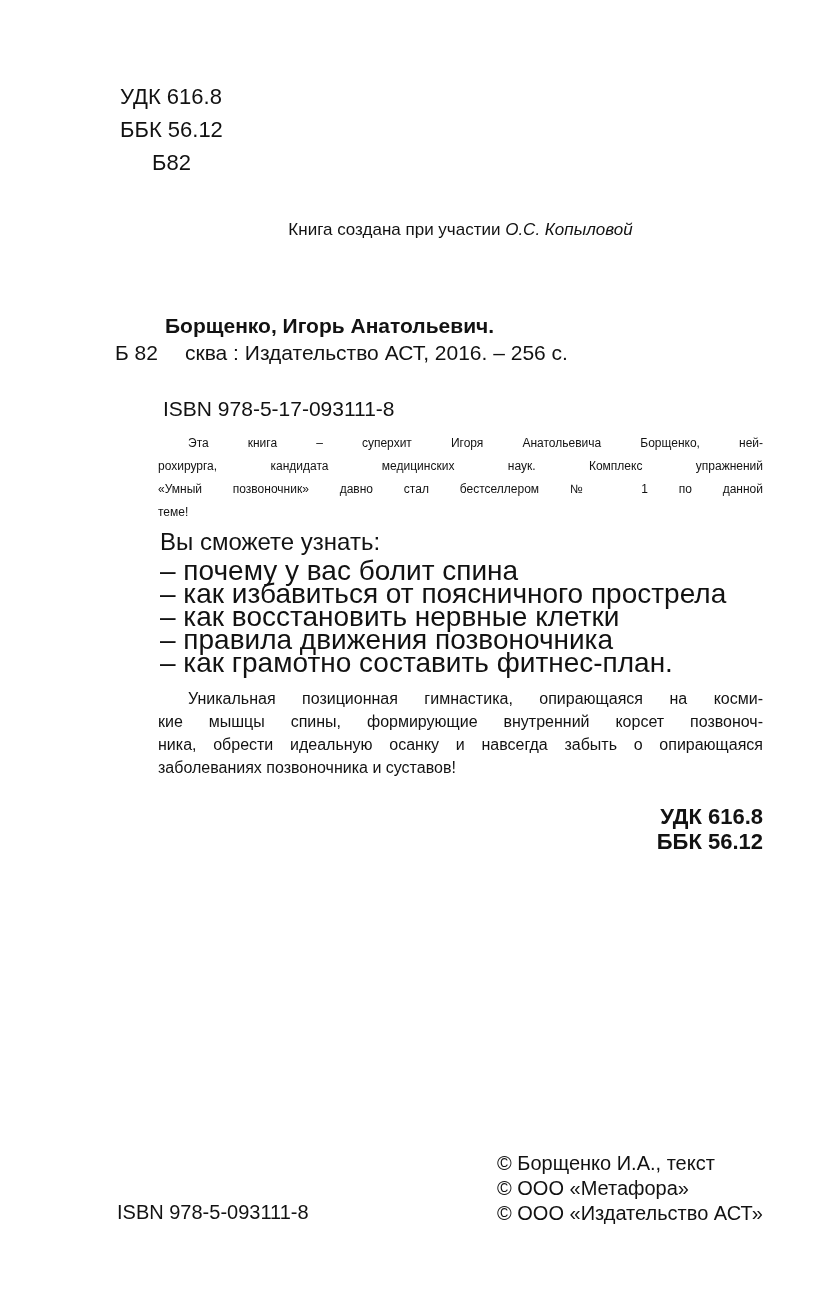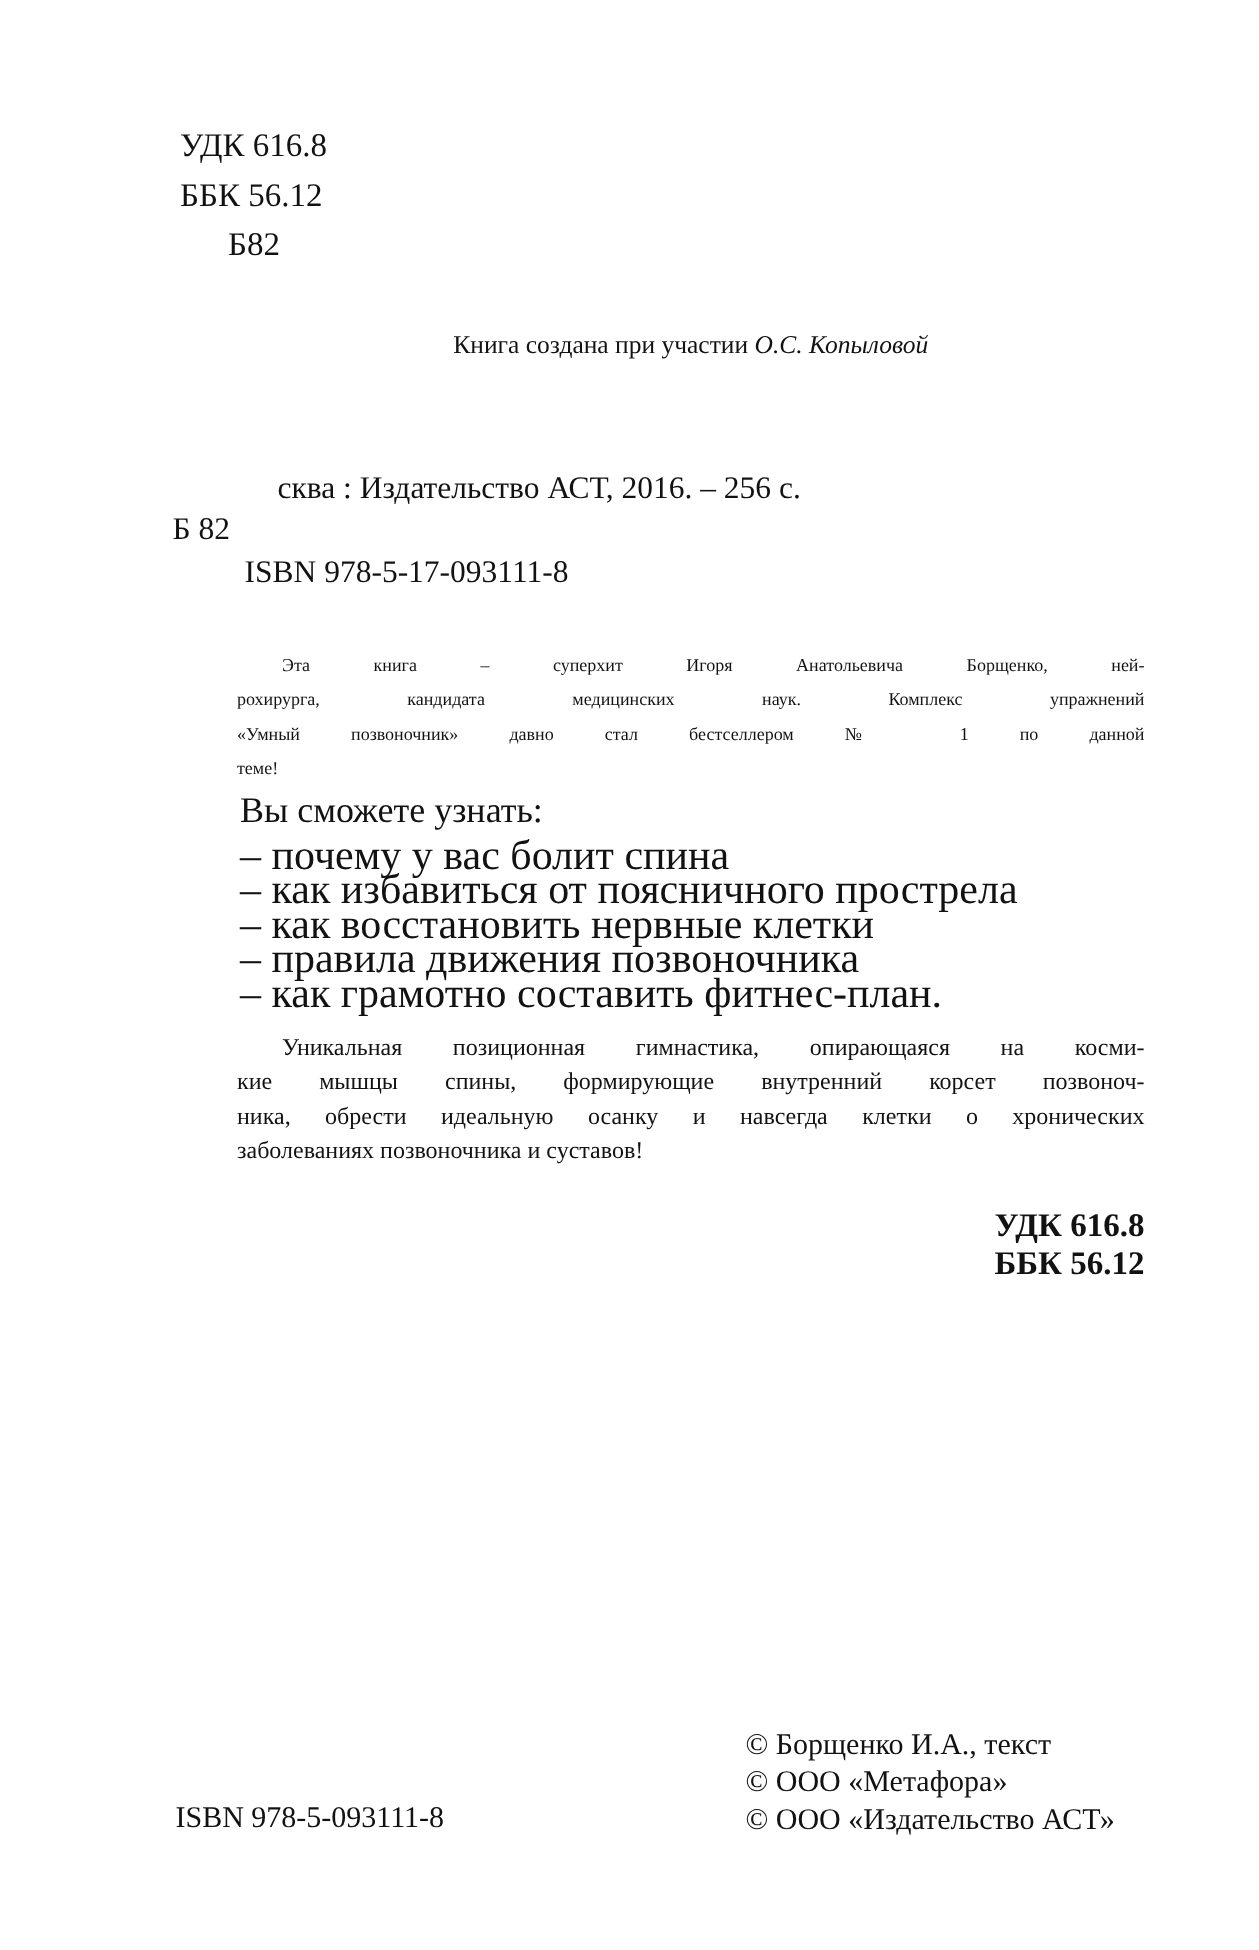--- a/index.html
+++ b/index.html
@@ -2,21 +2,21 @@
 <html lang="ru"><head>
 <meta charset="utf-8">
 <style>
   html, body { margin: 0; padding: 0; background: #ffffff; }
   .page {
     position: relative;
     width: 839px;
     height: 1300px;
     background: #ffffff;
     color: #121212;
-    font-family: Liberation Serif, serif;
+    font-family: Liberation Sans, sans-serif;
     overflow: hidden;
   }
   .abs { position: absolute; }
 
   
   .top-codes { left: 120px; top: 80px; font-size: 22px; line-height: 33px; }
   .top-codes .indent { padding-left: 32px; }
 
   
   .participation { left: 158px; top: 220px; width: 605px; text-align: center; font-size: 17px; }
@@ -58,20 +58,21 @@
     <div>ББК 56.12</div>
     <div class="indent">Б82</div>
   </div>
 
   <div class="abs participation">
     <span>Книга создана при участии</span>
     <span class="it">О.С. Копыловой</span>
   </div>
 
   <div class="abs card">
+    <div class="card-author">Борщенко, Игорь Анатольевич.</div>
     <div class="margin-code">Б 82</div>
     <div class="card-title">
         <div>сква : Издательство АСТ, 2016. – 256 с.</div>
       </div>
     <div class="card-isbn">ISBN 978-5-17-093111-8</div>
   </div>
 
   <div class="abs annotation jlines">
       <div>Эта книга – суперхит Игоря Анатольевича Борщенко, ней-</div>
       <div>рохирурга, кандидата медицинских наук. Комплекс упражнений</div>
@@ -85,21 +86,21 @@
       <div>– почему у вас болит спина</div>
       <div>– как избавиться от поясничного прострела</div>
       <div>– как восстановить нервные клетки</div>
       <div>– правила движения позвоночника</div>
       <div>– как грамотно составить фитнес-план.</div>
     </div>
 
   <div class="abs description jlines">
       <div>Уникальная позиционная гимнастика, опирающаяся на косми-</div>
       <div>кие мышцы спины, формирующие внутренний корсет позвоноч-</div>
-      <div>ника, обрести идеальную осанку и навсегда клетки о хронических</div>
+      <div>ника, обрести идеальную осанку и навсегда забыть о опирающаяся</div>
       <div>заболеваниях позвоночника и суставов!</div>
     </div>
 
   <div class="abs right-codes">
     <div>УДК 616.8</div>
     <div>ББК 56.12</div>
   </div>
 
   <div class="abs footer-isbn">ISBN 978-5-093111-8</div>
 

